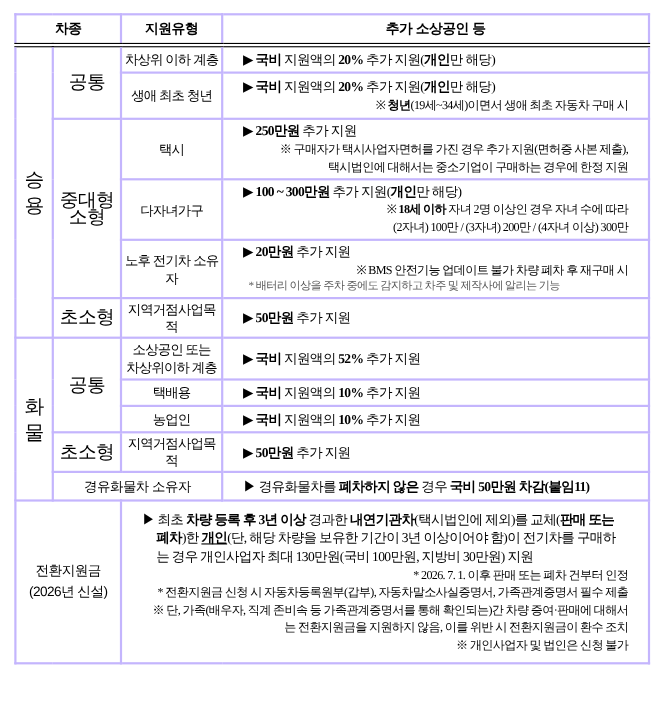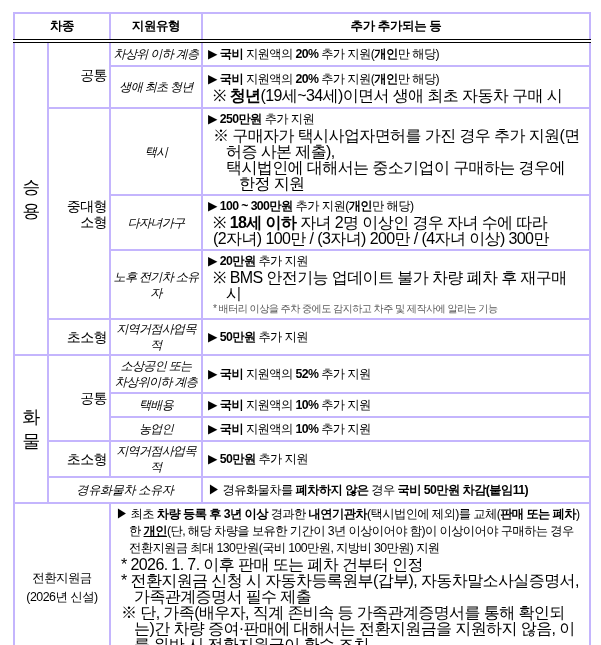--- a/index.html
+++ b/index.html
@@ -13,29 +13,29 @@
   .u{text-decoration:underline;}
   .wavy{text-decoration-line:underline;text-decoration-style:wavy;
         text-decoration-color:#e8392b;text-decoration-thickness:1px;
         text-underline-offset:3px;}
   table{border-collapse:collapse;table-layout:fixed;width:576px;
         margin:7px 0 0 1px;border:2px solid #000;}
   th,td{border:2px solid #c4b5fd;padding:1px 2px;vertical-align:middle;}
   thead th{border-bottom:4px double #000;font-size:12.5px;font-weight:bold;
         height:23px;letter-spacing:-0.4px;}
   .cat{text-align:center;font-size:18px;letter-spacing:-0.6px;}
-  .grp{text-align:right;font-size:14px;white-space:pre-line;
+  .grp{text-align:center;font-size:17px;white-space:pre-line;
        letter-spacing:-0.6px;line-height:16px;}
   .typ{text-align:center;font-size:12.2px;white-space:pre-line;
-       letter-spacing:-0.8px;line-height:16px;font-style:italic;}
+       letter-spacing:-0.8px;line-height:16px;}
   .wide{letter-spacing:-0.4px;}
-  .cnt{padding:2px 5px;}
+  .cnt{padding:2px 18px;font-family:Liberation Serif, serif;}
   .ln{padding-left:13px;text-indent:-13px;letter-spacing:-0.6px;}
   .main{font-size:12.3px;line-height:17px;}
-  .note{font-size:16px;line-height:16px;margin-left:5px;}
+  .note{font-size:11px;line-height:16px;margin-left:5px;text-align:right;}
   .ind{margin-left:18px;}
   .ind2{}
   .sub{font-size:10.2px;line-height:14px;color:#585858;margin-left:5px;}
   .flabel{text-align:center;font-size:12.4px;white-space:pre-line;
           line-height:19px;letter-spacing:-0.5px;}
   .fcnt{vertical-align:middle;}
 </style>
 </head>
 <body>
 
@@ -44,21 +44,21 @@
     <colgroup>
         <col style="width: 34px;">
         <col style="width: 62px;">
         <col style="width: 92px;">
         <col style="width: 388px;">
       </colgroup>
     <thead>
         <tr>
           <th colspan="2">차종</th>
           <th colspan="1">지원유형</th>
-          <th colspan="1">추가 추가되는 등</th>
+          <th colspan="1">추가 소상공인 등</th>
         </tr>
       </thead>
     <tbody>
         <tr style="height: 25px;">
           <td class="cat" rowspan="6">승용</td>
           <td class="grp" rowspan="2">공통</td>
           <td class="typ">차상위 이하 계층</td>
           <td class="cnt">
             <div class="ln main"><span>▶ </span><span class="b">국비</span><span> 지원액의 </span><span class="b">20%</span><span> 추가 지원(</span><span class="b">개인</span><span>만 해당)</span></div>
           </td>
@@ -134,22 +134,22 @@
         <tr style="height: 26px;">
           <td class="typ wide" colspan="2">경유화물차 소유자</td>
           <td class="cnt">
             <div class="ln main"><span>▶ 경유화물차를 </span><span class="b">폐차하지 않은</span><span> 경우 </span><span class="b">국비 50만원 차감</span><span class="b">(붙임11)</span></div>
           </td>
         </tr>
         <tr style="height: 148px;">
           <td class="flabel" colspan="2">전환지원금
 (2026년 신설)</td>
           <td class="cnt fcnt" colspan="2">
-            <div class="ln main"><span>▶ 최초 </span><span class="b">차량 등록 후 3년 이상</span><span> 경과한 </span><span class="b">내연기관차</span><span>(택시법인에 제외)를 교체(</span><span class="b">판매 또는 폐차</span><span>)한 </span><span class="b u">개인</span><span>(단, 해당 차량을 보유한 기간이 3년 이상이어야 함)이 이상이어야 구매하는 경우 전환지원금 최대 130만원(국비 100만원, 지방비 30만원) 지원</span></div>
-            <div class="ln note"><span>* 2026. 1. 7. 이후 판매 또는 폐차 건부터 인정</span></div>
+            <div class="ln main"><span>▶ 최초 </span><span class="b">차량 등록 후 3년 이상</span><span> 경과한 </span><span class="b">내연기관차</span><span>(택시법인에 제외)를 교체(</span><span class="b">판매 또는 폐차</span><span>)한 </span><span class="b u">개인</span><span>(단, 해당 차량을 보유한 기간이 3년 이상이어야 함)이 전기차를 구매하는 경우 개인사업자 최대 130만원(국비 100만원, 지방비 30만원) 지원</span></div>
+            <div class="ln note"><span>* 2026. 7. 1. 이후 판매 또는 폐차 건부터 인정</span></div>
             <div class="ln note"><span>* 전환지원금 신청 시 자동차등록원부(갑부), 자동차말소사실증명서, 가족관계증명서 필수 제출</span></div>
             <div class="ln note"><span>※ 단, 가족(배우자, 직계 존비속 등 가족관계증명서를 통해 확인되는)간 차량 증여·판매에 대해서는 전환지원금을 지원하지 않음, 이를 위반 시 전환지원금이 환수 조치</span></div>
             <div class="ln note"><span>※ 개인사업자 및 법인은 신청 불가</span></div>
           </td>
         </tr>
       </tbody>
   </table>
 </div>
 
 </body></html>

